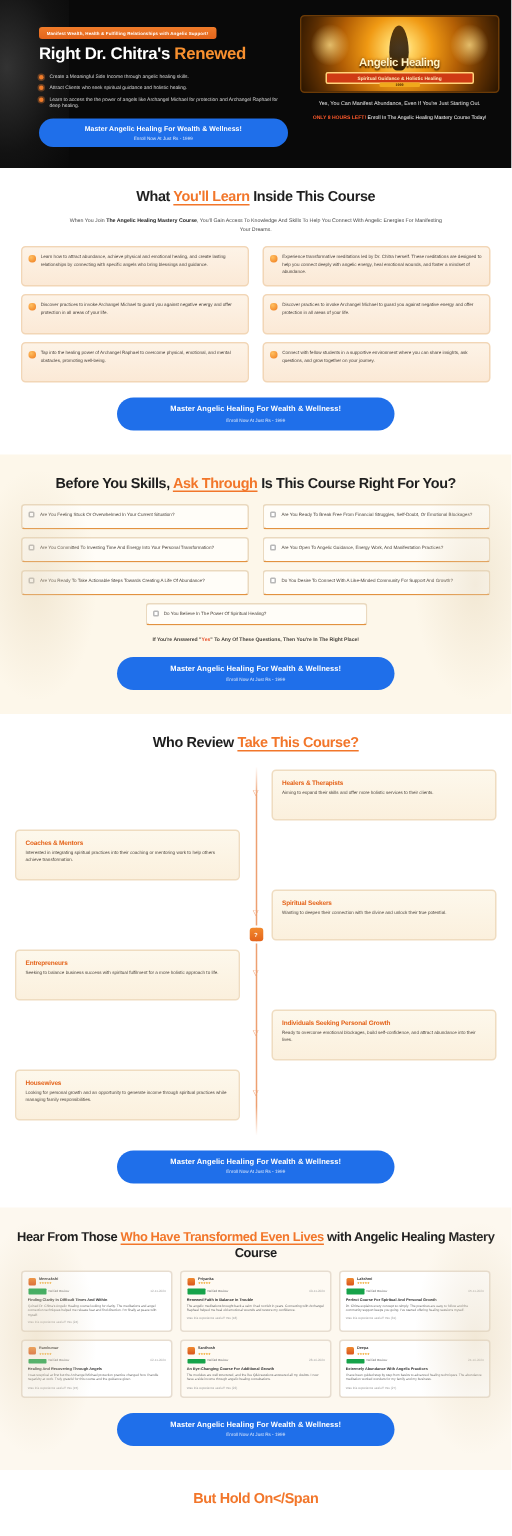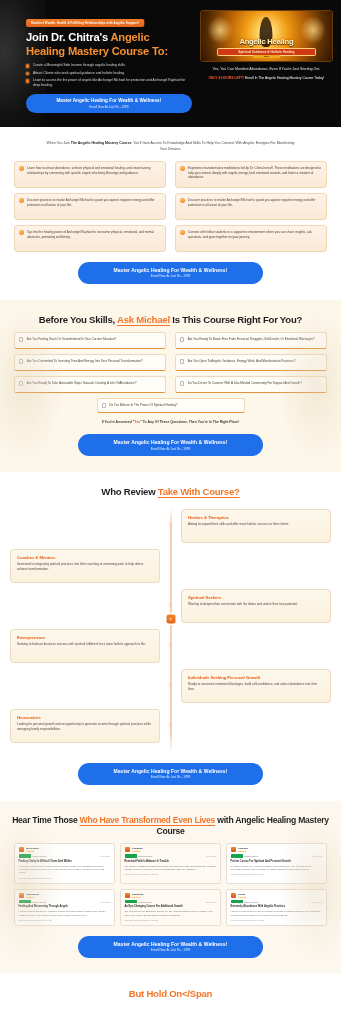--- a/index.html
+++ b/index.html
@@ -283,22 +283,21 @@
 </style>
 </head>
 <body>
 
 <div class="page">
 
   <section class="hero">
     <div class="hero-left">
       <div class="hero-badge">Manifest Wealth, Health &amp; Fulfilling Relationships with Angelic Support!</div>
       <div class="hero-h1">
-        <span>Join Dr. Chitra's </span><span class="accent">Angelic</span><br>
-        <span class="accent">Healing Mastery Course To:</span>
+        <span>Right Dr. Chitra's </span><span class="accent">Renewed</span><br>
       </div>
       <ul class="hero-list">
         <li><span class="dot"></span><span>Create a Meaningful Side Income through angelic healing skills.</span></li>
         <li><span class="dot"></span><span>Attract Clients who seek spiritual guidance and holistic healing.</span></li>
         <li><span class="dot"></span><span>Learn to access the the power of angels like Archangel Michael for protection and Archangel Raphael for deep healing.</span></li>
       </ul>
       <button class="cta-btn">
         <span class="l1">Master Angelic Healing For Wealth &amp; Wellness!</span>
         <span class="l2">Enroll Now At Just Rs - 1999</span>
       </button>
@@ -315,20 +314,23 @@
       </div>
       <div class="hero-cap">Yes, You Can Manifest Abundance, Even If You're Just Starting Out.</div>
       <div class="hero-urgent">
         <span class="red">ONLY 8 HOURS LEFT!</span>
         <span>Enroll In The Angelic Healing Mastery Course Today!</span>
       </div>
     </div>
   </section>
 
   <section class="sec sec-white">
+    <h2 class="h2">
+      <span>What </span><span class="u">You'll Learn</span><span> Inside This Course</span>
+    </h2>
     <p class="lede">
       <span>When You Join </span><b>The Angelic Healing Mastery Course</b><span>, You'll Gain Access To Knowledge And Skills To Help You Connect With Angelic Energies For Manifesting Your Dreams.</span>
     </p>
     <div class="grid2">
       <div class="learn-card">
           <span class="ic"></span>
           <p>Learn how to attract abundance, achieve physical and emotional healing, and create lasting relationships by connecting with specific angels who bring blessings and guidance.</p>
         </div>
       <div class="learn-card">
           <span class="ic"></span>
@@ -354,21 +356,21 @@
     <div class="cta-wrap">
       <button class="cta-btn">
         <span class="l1">Master Angelic Healing For Wealth &amp; Wellness!</span>
         <span class="l2">Enroll Now At Just Rs - 1999</span>
       </button>
     </div>
   </section>
 
   <section class="sec sec-cream wings-bg">
     <h2 class="h2">
-      <span>Before You Skills, </span><span class="u">Ask Michael</span><span> Is This Course Right For You?</span>
+      <span>Before You Skills, </span><span class="u">Ask Through</span><span> Is This Course Right For You?</span>
     </h2>
     <div class="check-grid">
       <div class="check-item">
           <span class="check-box"></span>
           <p>Are You Feeling Stuck Or Overwhelmed In Your Current Situation?</p>
         </div>
       <div class="check-item">
           <span class="check-box"></span>
           <p>Are You Ready To Break Free From Financial Struggles, Self-Doubt, Or Emotional Blockages?</p>
         </div>
@@ -401,21 +403,21 @@
     <div class="cta-wrap">
       <button class="cta-btn">
         <span class="l1">Master Angelic Healing For Wealth &amp; Wellness!</span>
         <span class="l2">Enroll Now At Just Rs - 1999</span>
       </button>
     </div>
   </section>
 
   <section class="sec sec-white">
     <h2 class="h2">
-      <span>Who Review </span><span class="u">Take With Course?</span>
+      <span>Who Review </span><span class="u">Take This Course?</span>
     </h2>
     <div class="tl">
       <div class="spine"></div>
       <div class="hub">?</div>
 
       <div class="tl-row right">
         <span class="tl-dot">▽</span>
         <div class="tl-card">
           <h4>Healers &amp; Therapists</h4>
           <p>Aiming to expand their skills and offer more holistic services to their clients.</p>
@@ -464,21 +466,21 @@
     <div class="cta-wrap">
       <button class="cta-btn">
         <span class="l1">Master Angelic Healing For Wealth &amp; Wellness!</span>
         <span class="l2">Enroll Now At Just Rs - 1999</span>
       </button>
     </div>
   </section>
 
   <section class="sec sec-cream2 wings-bg">
     <h2 class="h2 small">
-      <span>Hear Time Those </span><span class="u">Who Have Transformed Even Lives</span><span> with Angelic Healing Mastery Course</span>
+      <span>Hear From Those </span><span class="u">Who Have Transformed Even Lives</span><span> with Angelic Healing Mastery Course</span>
     </h2>
     <div class="tgrid">
 
       <div class="tcard">
         <div class="thead">
           <div class="tavatar"></div>
           <div>
             <div class="tname">Meenakshi</div>
             <div class="tstars">★★★★★</div>
           </div>

